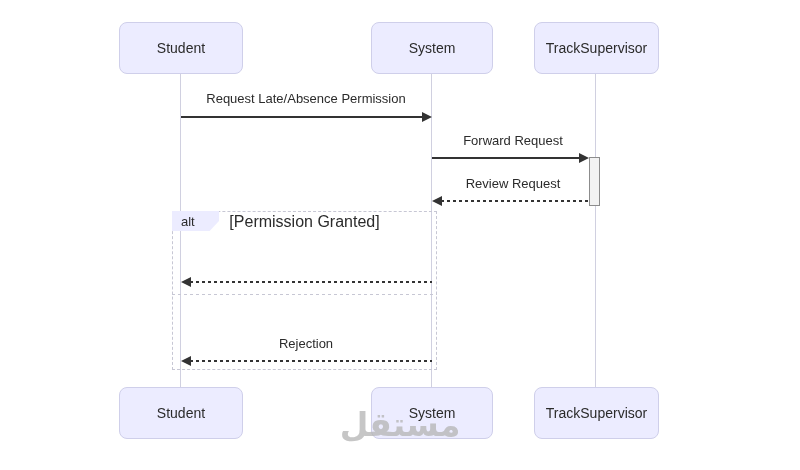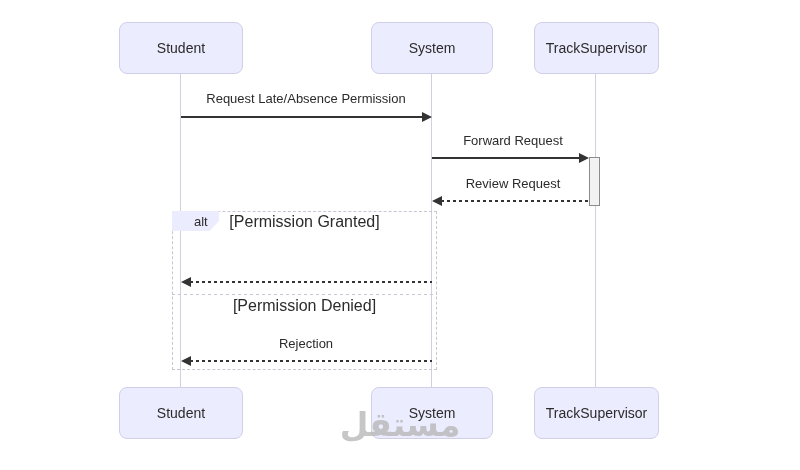--- a/index.html
+++ b/index.html
@@ -65,21 +65,21 @@
     position:absolute;left:172px;top:211px;width:265px;height:159px;
     border:1px dashed var(--frame-border);
     z-index:2;
   }
   .alt-tab{
     position:absolute;left:172px;top:211px;width:47px;height:20px;
     background:var(--actor-fill);
     clip-path:polygon(0 0,100% 0,100% 50%,80% 100%,0 100%);
     font-size:13px;color:var(--text);
     display:flex;align-items:center;
-    padding-left:22px;
+    padding-left:9px;
     z-index:4;
   }
   .alt-divider{
     position:absolute;left:172px;top:294px;width:265px;height:1px;
     background:repeating-linear-gradient(90deg,var(--frame-border) 0 3px,transparent 3px 6px);
     z-index:3;
   }
   .condition-label{
     position:absolute;width:265px;left:172px;text-align:center;
     font-size:16px;color:var(--text);font-weight:bold;z-index:4;
@@ -126,21 +126,20 @@
   <div class="arrow-left" style="left:432px;top:196px;"></div>
 
   <div class="alt-frame"></div>
   <div class="alt-tab">alt</div>
   <div class="condition-label" style="top:213px;font-weight:normal;">[Permission Granted]</div>
 
   <div class="msg-line-dashed" style="left:190px;top:281px;width:242px;"></div>
   <div class="arrow-left" style="left:181px;top:277px;"></div>
 
   <div class="alt-divider"></div>
-  <div class="condition-label" style="top:297px;font-weight:normal;">[Permission Denied]</div>
 
   <div class="msg-label" style="left:176px;top:336px;">Rejection</div>
   <div class="msg-line-dashed" style="left:190px;top:360px;width:242px;"></div>
   <div class="arrow-left" style="left:181px;top:356px;"></div>
 
   <div class="actor-box" style="left:119px;top:387px;width:124px;">Student</div>
   <div class="actor-box" style="left:371px;top:387px;width:122px;">System</div>
   <div class="actor-box" style="left:534px;top:387px;width:125px;">TrackSupervisor</div>
 
   <div class="watermark">

